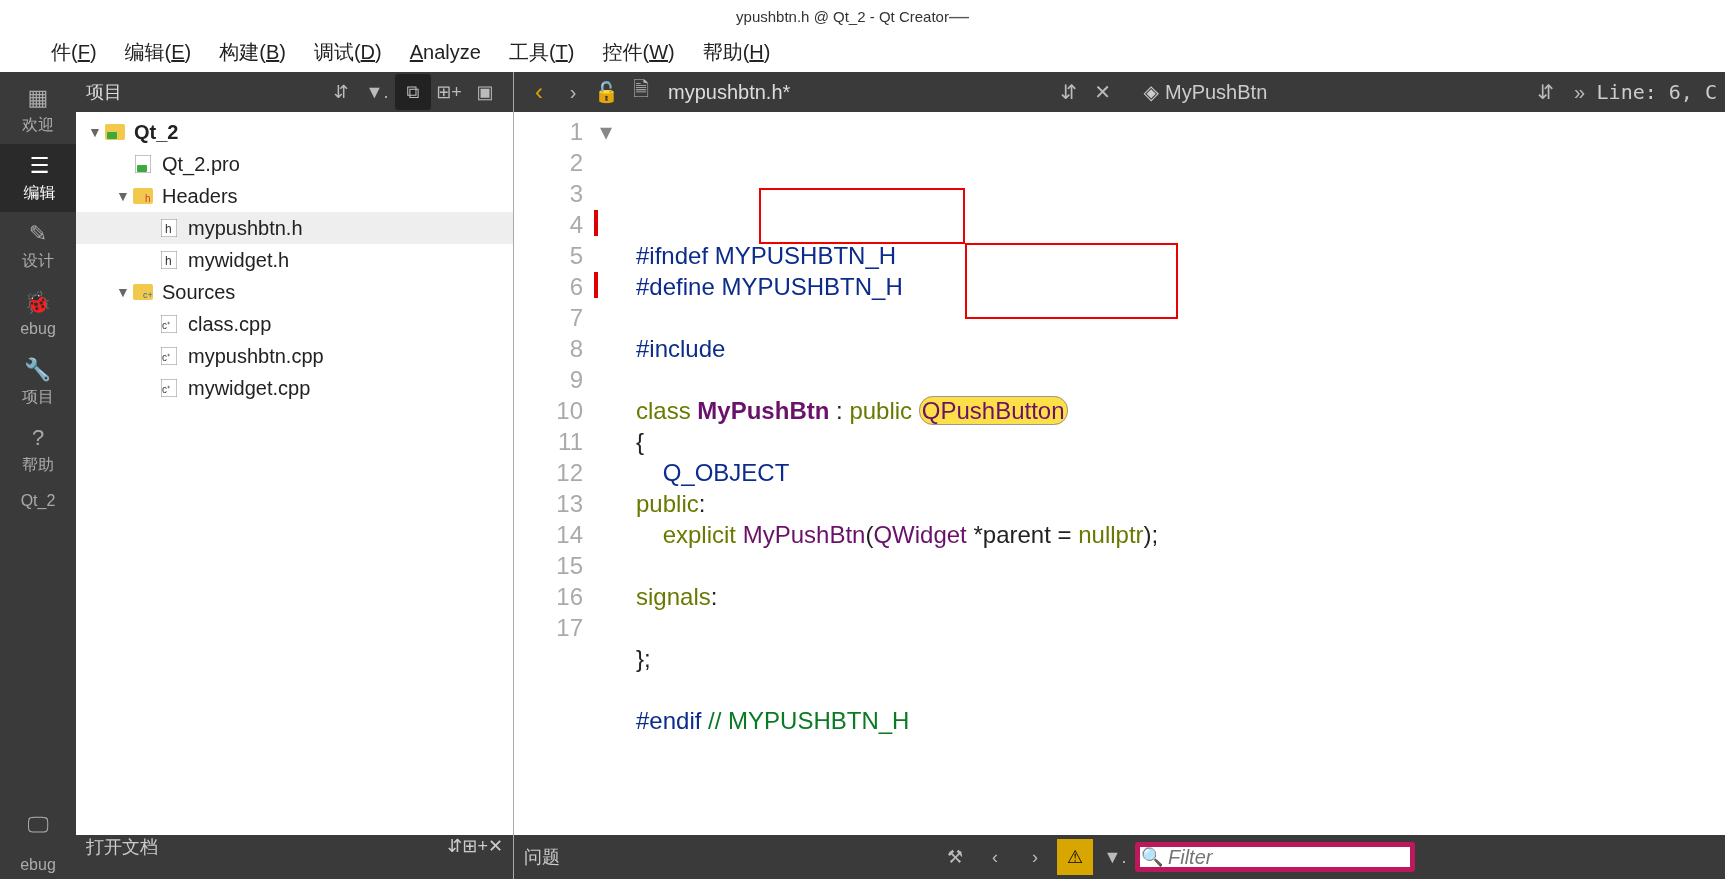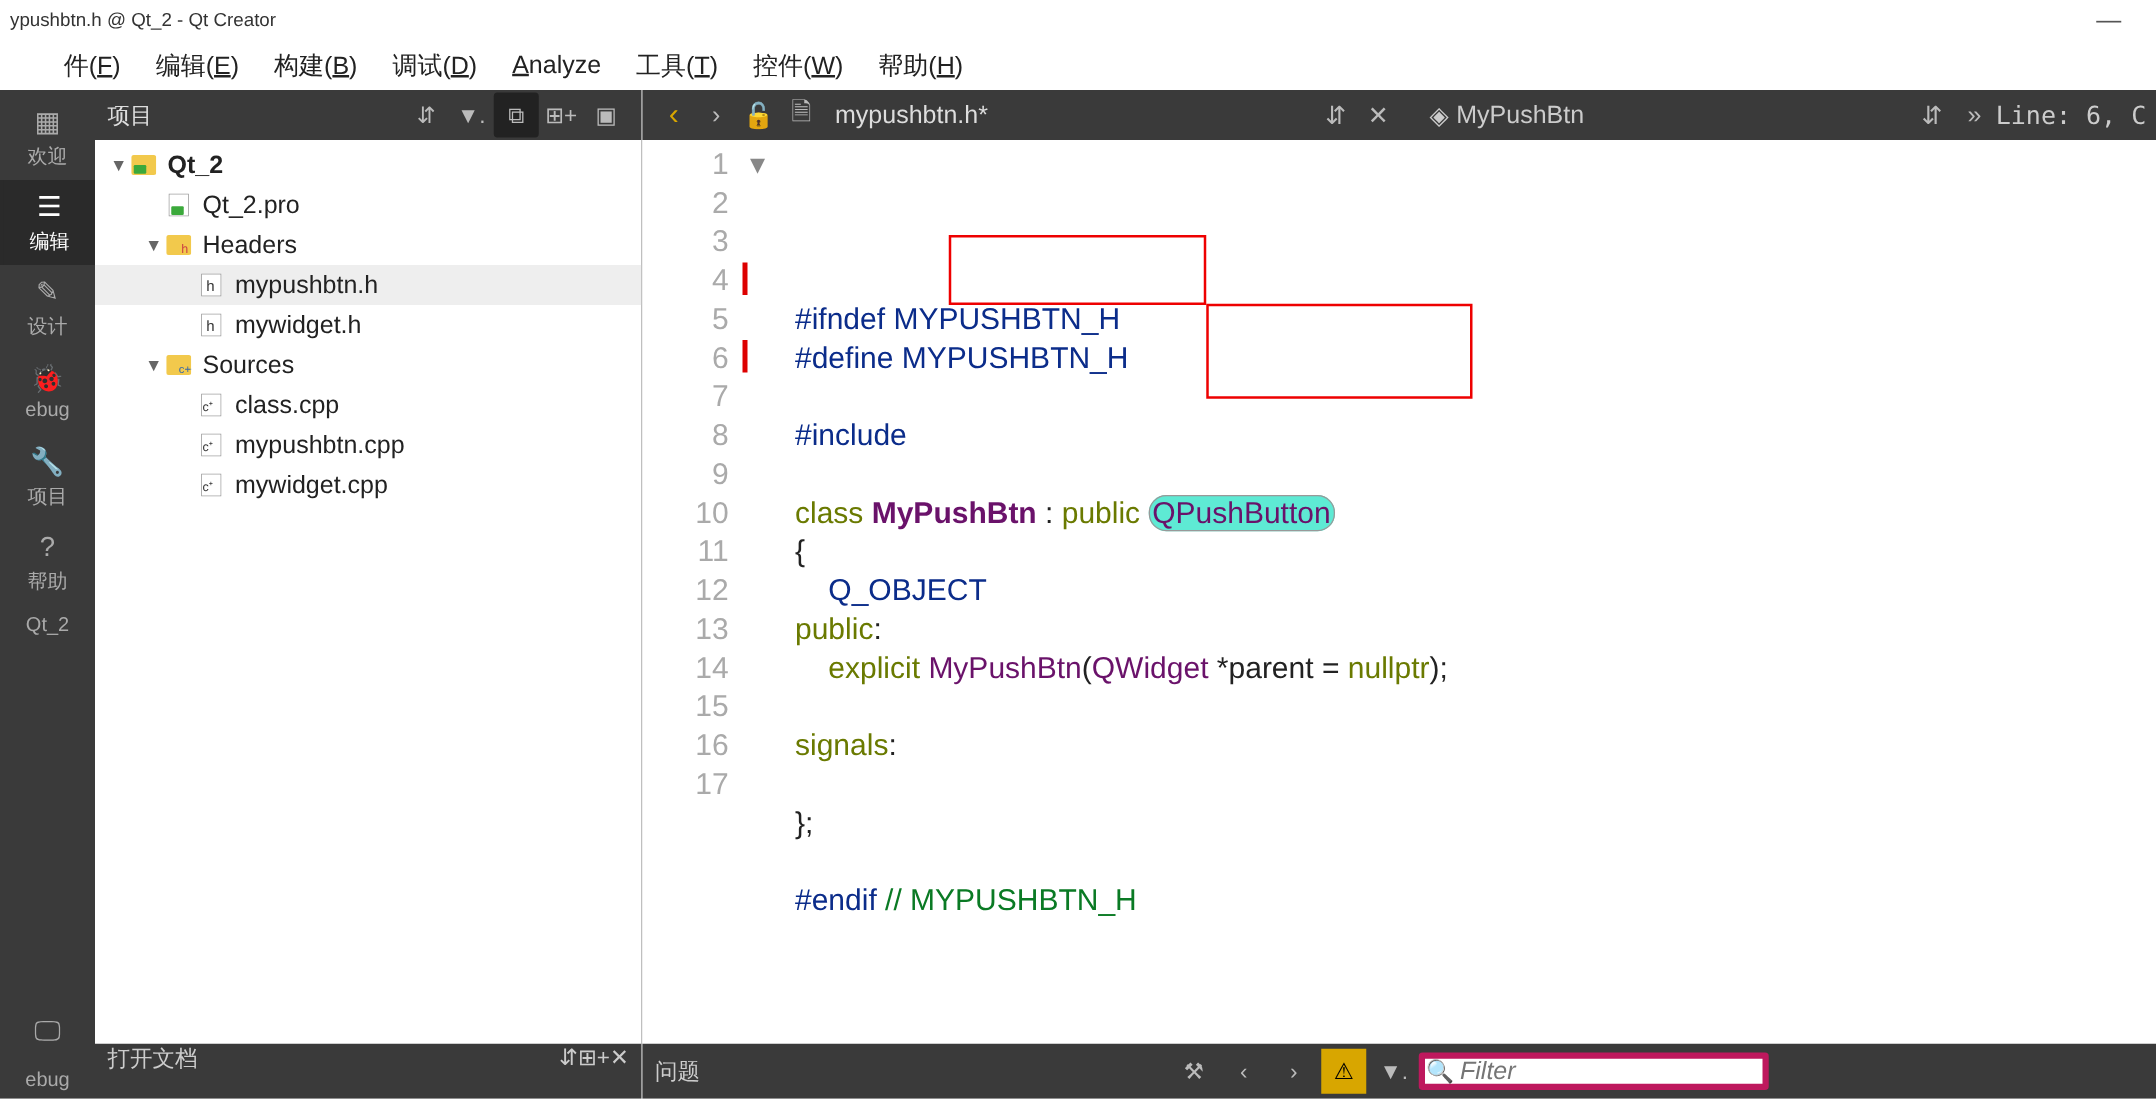--- a/index.html
+++ b/index.html
@@ -1,18 +1,18 @@
 <!DOCTYPE html>
 <html><head>
 <meta charset="utf-8">
 <style>
 * { margin: 0; padding: 0; box-sizing: border-box; font-family: "Microsoft YaHei", sans-serif; }
 body { width: 1725px; height: 879px; overflow: hidden; background: #fff; display: flex; flex-direction: column; }
 
-.titlebar { height: 32px; background: #fff; display: flex; align-items: center; padding: 0 8px; font-size: 15px; color: #333; justify-content: space-between; }
+.titlebar { height: 32px; background: #fff; display: flex; align-items: center; padding: 0 8px; font-size: 15px; color: #333; justify-content: center; }
 .titlebar .min { font-size: 20px; color: #555; padding-right: 20px; }
 
 .menubar { height: 40px; background: #fff; display: flex; align-items: center; padding: 0 8px; font-size: 20px; color: #222; margin-left: 29px; }
 .menubar .menu-item { padding: 0 14px; cursor: pointer; }
 .menubar .menu-item u { text-decoration: underline; }
 
 .main { flex: 1; display: flex; min-height: 0; }
 
 .leftbar { width: 76px; background: #3a3a3a; display: flex; flex-direction: column; align-items: center; padding-top: 4px; color: #aaa; }
 .leftbar .mode { width: 76px; height: 68px; display: flex; flex-direction: column; align-items: center; justify-content: center; cursor: pointer; font-size: 16px; }
@@ -53,21 +53,21 @@
 .kw { color: #6a7a00; }
 .pp { color: #0b2c8a; text-align: center; }
 .inc { color: #0a7a24; }
 .type { color: #6a126a; font-weight: bold; }
 .typeref { color: #6a126a; }
 .mac { color: #0b2c8a; }
 .com { color: #0a7a24; }
 
 .hlbox1 { position:absolute; border: 2px solid #e00; left: 141px; top: 76px; width: 206px; height: 56px; pointer-events:none; }
 .hlbox2 { position:absolute; border: 2px solid #e00; left: 347px; top: 131px; width: 213px; height: 76px; pointer-events:none; }
-.selbox { border: 1px solid #999; border-radius: 14px; padding: 0 2px; background: #5eead4; }
+.selbox { border: 1px solid #999; border-radius: 14px; padding: 0 2px; background: #fde047; }
 
 .issues { height: 44px; background: #3a3a3a; color: #ccc; display: flex; align-items:center; padding: 0 10px; font-size: 18px; }
 .issues .spacer { flex:1; }
 .issues .iicon { width: 36px; height: 36px; display:flex; align-items:center; justify-content:center; color:#bbb; margin:0 2px; cursor:pointer; }
 .issues .warn { background: #d8a600; color:#000; border-radius:0; }
 .issues input { height: 30px; width: 280px; background:#fff; border:5px solid #be185d; border-radius:3px; padding:0 28px; font-size:20px; font-style:italic; color:#888; }
 .issues .searchwrap { position:relative; }
 .issues .searchwrap .mag { position:absolute; left:6px; top:4px; color:#555; font-size:18px; }
 
 svg { display:block; }

